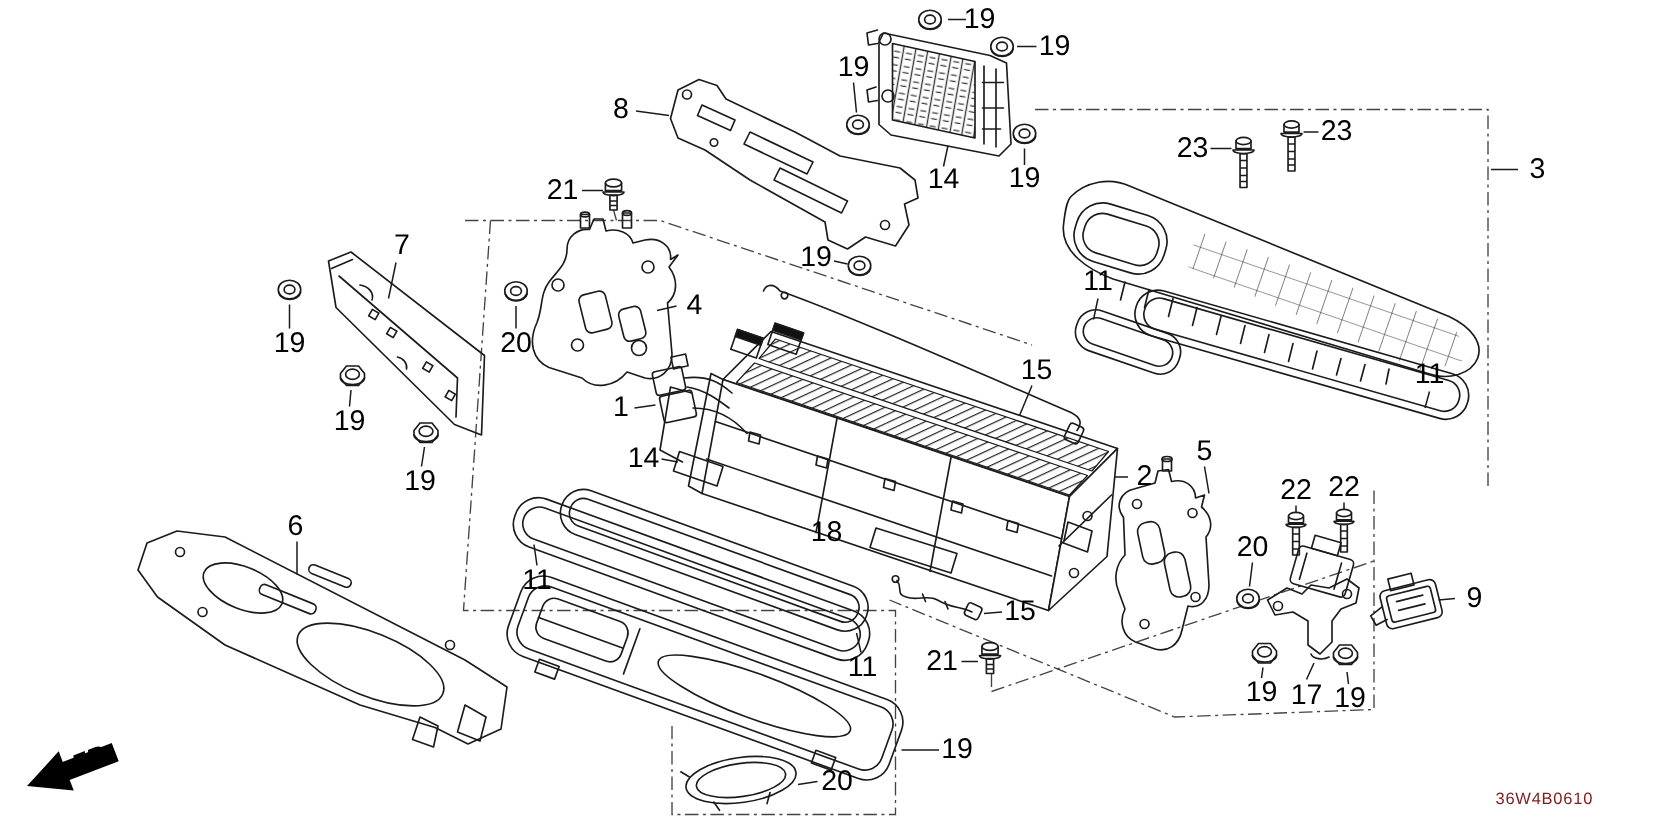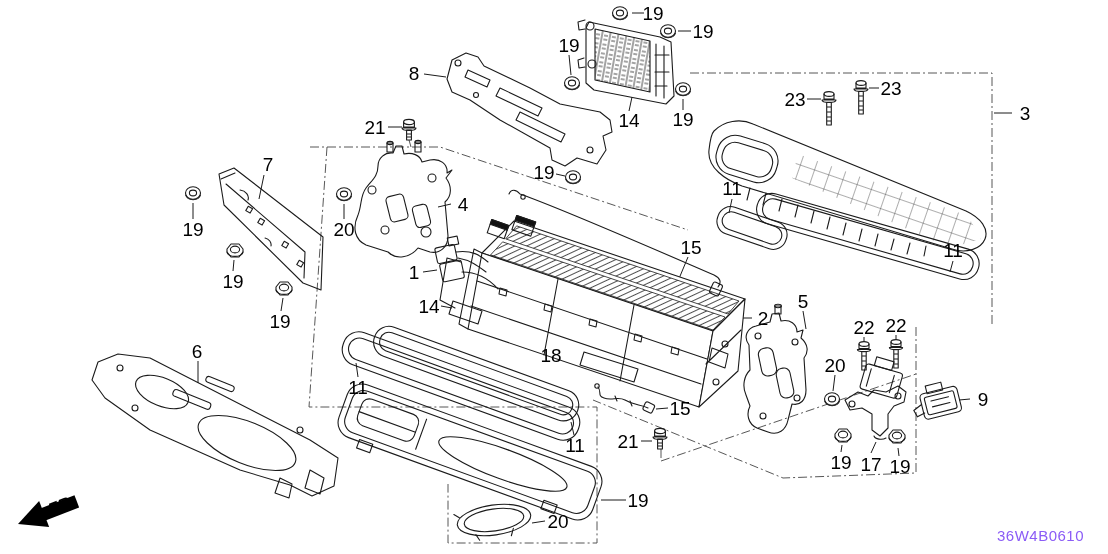--- a/index.html
+++ b/index.html
@@ -1,21 +1,21 @@
 <!DOCTYPE html>
 <html><head>
 <meta charset="utf-8">
 <style>
   html,body{margin:0;padding:0;background:#fff;}
   #stage{position:relative;width:1108px;height:554px;background:#fff;overflow:hidden;
          font-family:"Liberation Sans",sans-serif;}
   #art{position:absolute;left:0;top:0;}
   .callout{position:absolute;transform:translate(-50%,-50%);font-size:19px;line-height:1;
            color:#000;white-space:nowrap;cursor:pointer;}
-  .codeText{position:absolute;font-size:15px;color:#8b5cf6;letter-spacing:.5px;}
+  .codeText{position:absolute;font-size:11px;color:#7f1d1d;letter-spacing:.5px;}
   .frText{position:absolute;font-size:17px;font-weight:bold;font-style:italic;color:#000;
           transform:rotate(-21deg);}
 </style>
 </head>
 <body>
 
 <div id="stage">
 
 <svg id="art" width="1108" height="554" viewBox="0 0 1108 554" xmlns="http://www.w3.org/2000/svg">
   <defs>

